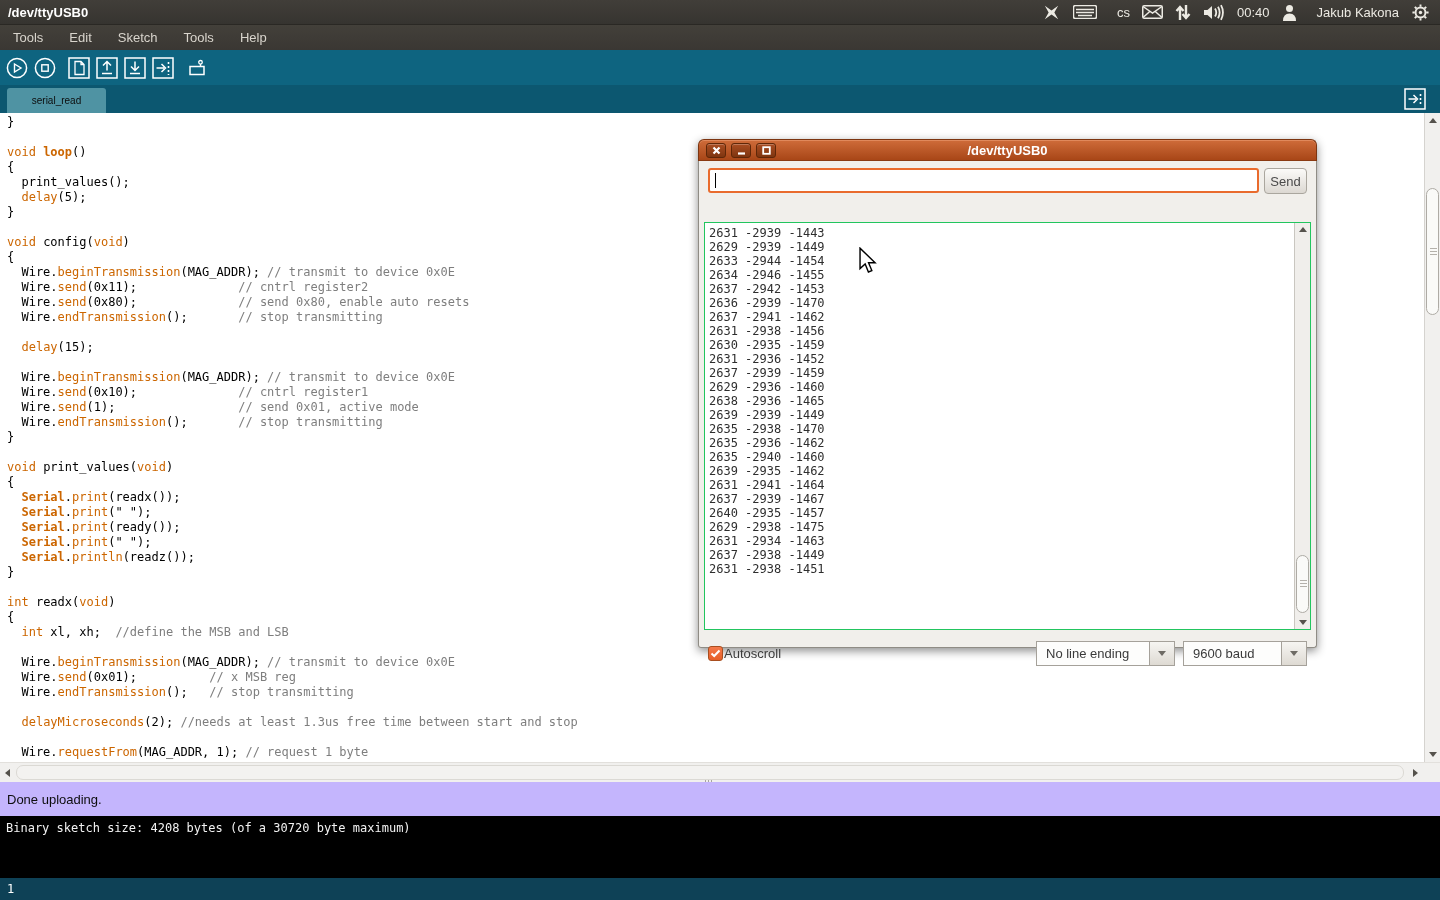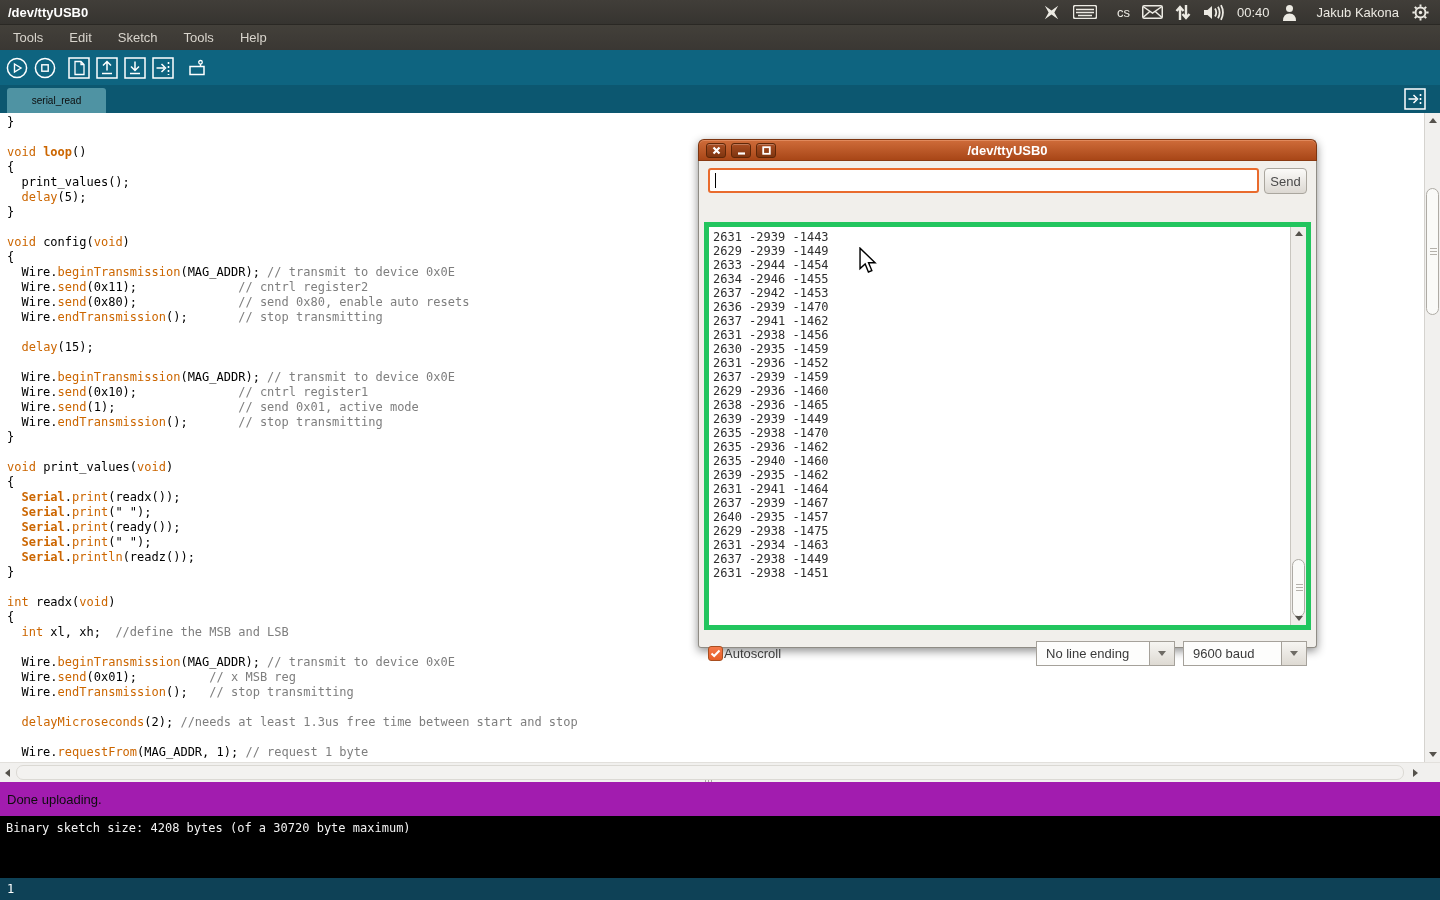--- a/index.html
+++ b/index.html
@@ -81,21 +81,21 @@
   }
   .hthumb {
     position:absolute; left:16px; right:36px; top:2px; height:15px;
     background:#f3f2f0; border:1px solid #dbd9d4; border-radius:7px;
   }
   .grip-h { position:absolute; left:50%; top:5px; margin-left:-5px; }
   .grip-h div { width:1px; height:5px; background:#a8a5a0; display:inline-block; margin-right:2px; }
   
   .statusbar {
     position:absolute; left:0; top:782px; width:1440px; height:34px;
-    background:#a21caf; color:#0d0d0d; font-size:13px;
+    background:#c4b5fd; color:#0d0d0d; font-size:13px;
     display:flex; align-items:center; padding-left:7px;
   }
   .console {
     position:absolute; left:0; top:816px; width:1440px; height:62px;
     background:#000000; color:#f2f2f2;
     font-family:"DejaVu Sans Mono", monospace; font-size:12px; line-height:15px;
     padding:5px 0 0 6px;
   }
   .footer {
     position:absolute; left:0; top:878px; width:1440px; height:22px;
@@ -140,21 +140,21 @@
   }
   .caret { position:absolute; left:5px; top:3px; width:1px; height:15px; background:#000; }
   .send-btn {
     position:absolute; right:9px; top:7px; width:43px; height:26px;
     background:linear-gradient(#fbfaf8,#dcd8d2); border:1px solid #aaa69e; border-radius:4px;
     font-size:13px; color:#4a4a4a; display:flex; align-items:center; justify-content:center;
     font-family:"Liberation Sans", sans-serif;
   }
   .slist {
     position:absolute; left:5px; top:61px; width:607px; height:408px;
-    background:#ffffff; border:5px solid #22c55e;
+    background:#ffffff; border:1px solid #22c55e;
     font-family:"DejaVu Sans Mono", monospace; font-size:12px; line-height:14px; color:#2e2e2e;
     padding:3px 0 0 4px; overflow:hidden;
   }
   .srow { height:14px; white-space:pre; }
   .slist-scroll {
     position:absolute; right:0; top:0; bottom:0; width:16px;
     background:#f0eeeb; border-left:1px solid #c9c6c0;
   }
   .sbottom {
     position:absolute; left:0; top:475px; width:100%; height:34px;

